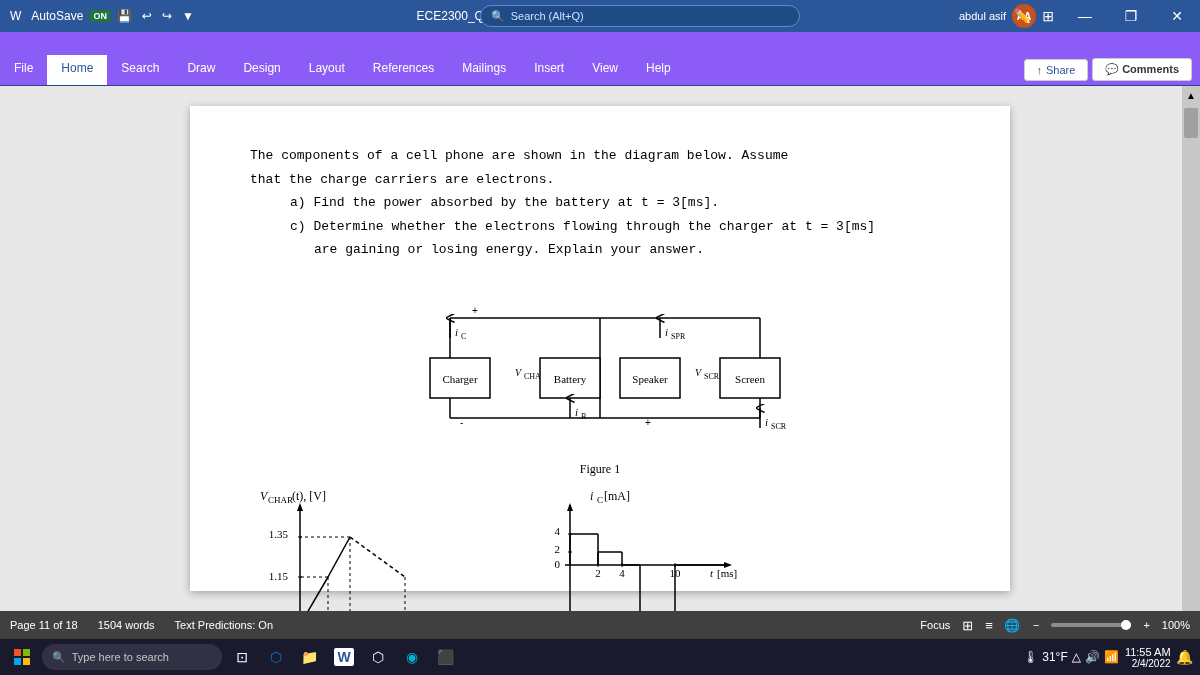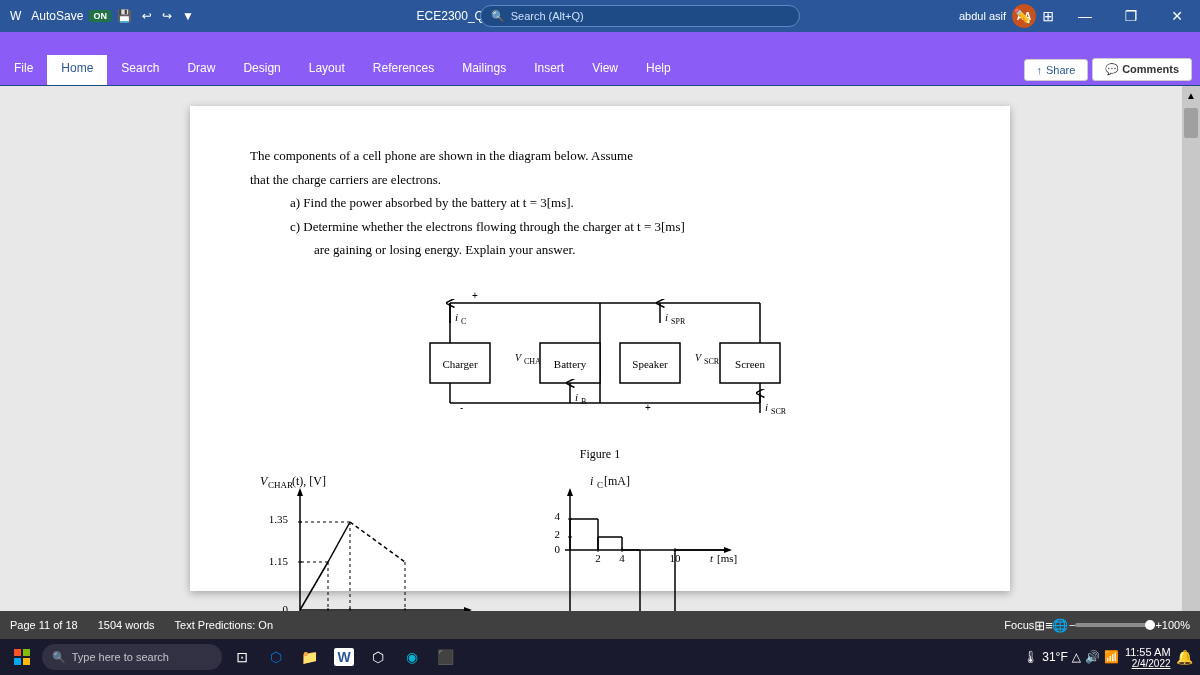--- a/index.html
+++ b/index.html
@@ -156,21 +156,21 @@
     #page {
       width: 820px;
       background: white;
       box-shadow: 0 2px 8px rgba(0,0,0,0.3);
       padding: 40px 60px;
       font-family: 'Times New Roman', Times, serif;
       font-size: 13px;
       position: relative;
     }
 
-    .problem-text { line-height: 1.5; margin-bottom: 13px; }
+    .problem-text { line-height: 1.5; margin-bottom: 28px; font-family: Liberation Mono, monospace; }
     .problem-text p { margin-bottom: 4px; }
     .indent { margin-left: 40px; }
 
     
     .circuit-container {
       display: flex;
       justify-content: center;
       margin: 10px 0 4px 0;
     }
     .circuit-svg { display: block; }
@@ -193,20 +193,21 @@
       align-items: center;
       color: white;
       font-size: 11px;
       padding: 0 10px;
       gap: 20px;
     }
     .status-right {
       margin-left: auto;
       display: flex;
       align-items: center;
+      gap: 12px;
     }
     .zoom-slider {
       width: 80px;
       height: 4px;
       background: rgba(255,255,255,0.4);
       border-radius: 2px;
       position: relative;
       display: flex; align-items: center;
     }
     .zoom-thumb {
@@ -263,21 +264,21 @@
       display: flex;
       align-items: center;
       gap: 6px;
       color: white;
       font-size: 11px;
     }
     .sys-icons { display: flex; gap: 4px; align-items: center; }
     .sys-icons span { font-size: 12px; cursor: pointer; }
     .time-area { text-align: right; }
     .time-area .time { font-size: 11px; font-weight: 500; }
-    .time-area .date { font-size: 10px; text-decoration: underline; }
+    .time-area .date { font-size: 10px; }
 
     
     .quick-access {
       display: flex;
       align-items: center;
       gap: 2px;
       padding: 0 6px;
     }
     .qa-icon {
       font-size: 12px;

